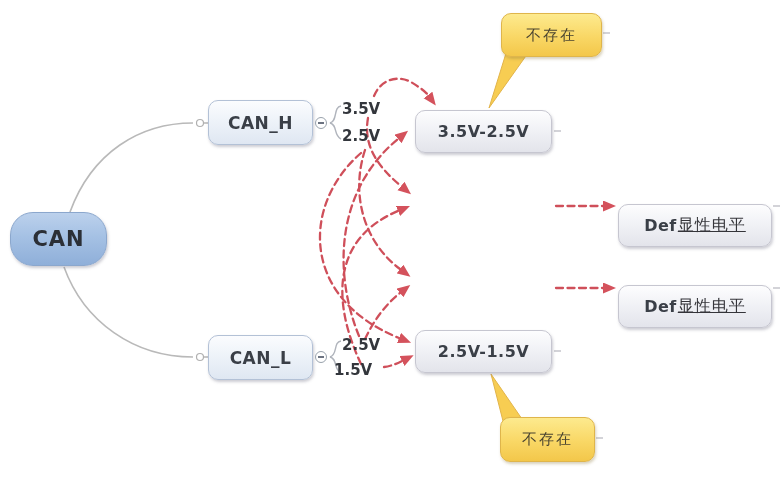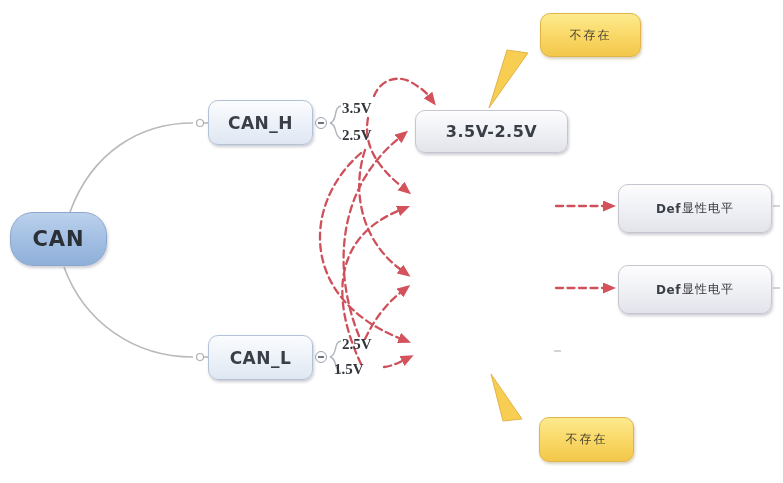--- a/index.html
+++ b/index.html
@@ -18,45 +18,45 @@
     left:10px;top:212px;width:97px;height:54px;border-radius:23px;
     background:linear-gradient(180deg,#bcd1ec 0%,#a5c1e4 45%,#8fafd9 100%);
     border:1px solid #8ba7cd;font-size:21px;color:#2b2f36;letter-spacing:1px;
   }
   .child-node{
     width:105px;height:45px;font-size:17px;
     background:linear-gradient(180deg,#fbfcfe 0%,#eef3f9 45%,#dfe7f2 100%);
     border:1px solid #b3c1d6;
   }
   .combo-node{
-    left:415px;width:153px;height:43px;font-size:16px;
+    left:415px;width:137px;height:43px;font-size:16px;
     background:linear-gradient(180deg,#fdfdfe 0%,#f1f2f6 45%,#e3e4eb 100%);
     border:1px solid #c6c6d0;
   }
   .def-node{
-    left:618px;width:154px;height:49px;font-size:12px;
+    left:618px;width:154px;height:43px;font-size:16px;
     background:linear-gradient(180deg,#fdfdfe 0%,#f1f2f6 45%,#e3e4eb 100%);
-    border:1px solid #c6c6d0;gap:1px;
+    border:1px solid #c6c6d0;gap:1px;margin-top:20px;
   }
   .def-node .cjk{
     font-family:"DejaVu Serif","Liberation Serif",serif;
-    font-weight:normal;color:#35353a;letter-spacing:1px;
+    font-weight:normal;color:#35353a;letter-spacing:1px;text-decoration:underline;
   }
   .callout{
     position:absolute;display:flex;align-items:center;justify-content:center;
     box-sizing:border-box;border-radius:10px;
     background:linear-gradient(180deg,#fdea8e 0%,#f9d765 55%,#f3c74a 100%);
     border:1px solid #dfb54b;box-shadow:1px 2px 3px rgba(140,120,60,.35);
     font-family:"DejaVu Serif","Liberation Serif",serif;
-    font-size:12px;color:#4a4430;letter-spacing:2px;margin-left:39px;
+    font-size:15px;color:#4a4430;letter-spacing:2px;
   }
   .callout-top{left:501px;top:13px;width:101px;height:44px;}
   .callout-bottom{left:500px;top:417px;width:95px;height:45px;}
   .vlabel{
-    position:absolute;font-size:15px;font-weight:bold;color:#33363c;width:44px;font-family:Liberation Serif, serif;
+    position:absolute;font-size:15px;font-weight:bold;color:#33363c;width:44px;
   }
   .minus-btn{
     position:absolute;width:12px;height:12px;border-radius:50%;
     background:#ffffff;border:1px solid #99a2ac;box-sizing:border-box;
     display:flex;align-items:center;justify-content:center;
   }
   .minus-btn span{display:block;width:6px;height:1.5px;background:#6b7280;}
 </style>
 </head>
 <body>
@@ -123,20 +123,21 @@
   <div class="minus-btn" style="left:315px;top:351px;">
       <span></span>
     </div>
 
   <div class="vlabel" style="left:342px;top:100px;">3.5V</div>
   <div class="vlabel" style="left:342px;top:127px;">2.5V</div>
   <div class="vlabel" style="left:342px;top:336px;">2.5V</div>
   <div class="vlabel" style="left:334px;top:361px;">1.5V</div>
 
   <div class="node combo-node" style="top:110px;">3.5V-2.5V</div>
+  <div class="node combo-node" style="top:330px;">2.5V-1.5V</div>
 
   <div class="node def-node" style="top:184px;">
     <span>Def</span>
       <span class="cjk">显性电平</span>
   </div>
   <div class="node def-node" style="top:265px;">
     <span>Def</span>
       <span class="cjk">显性电平</span>
   </div>
 

